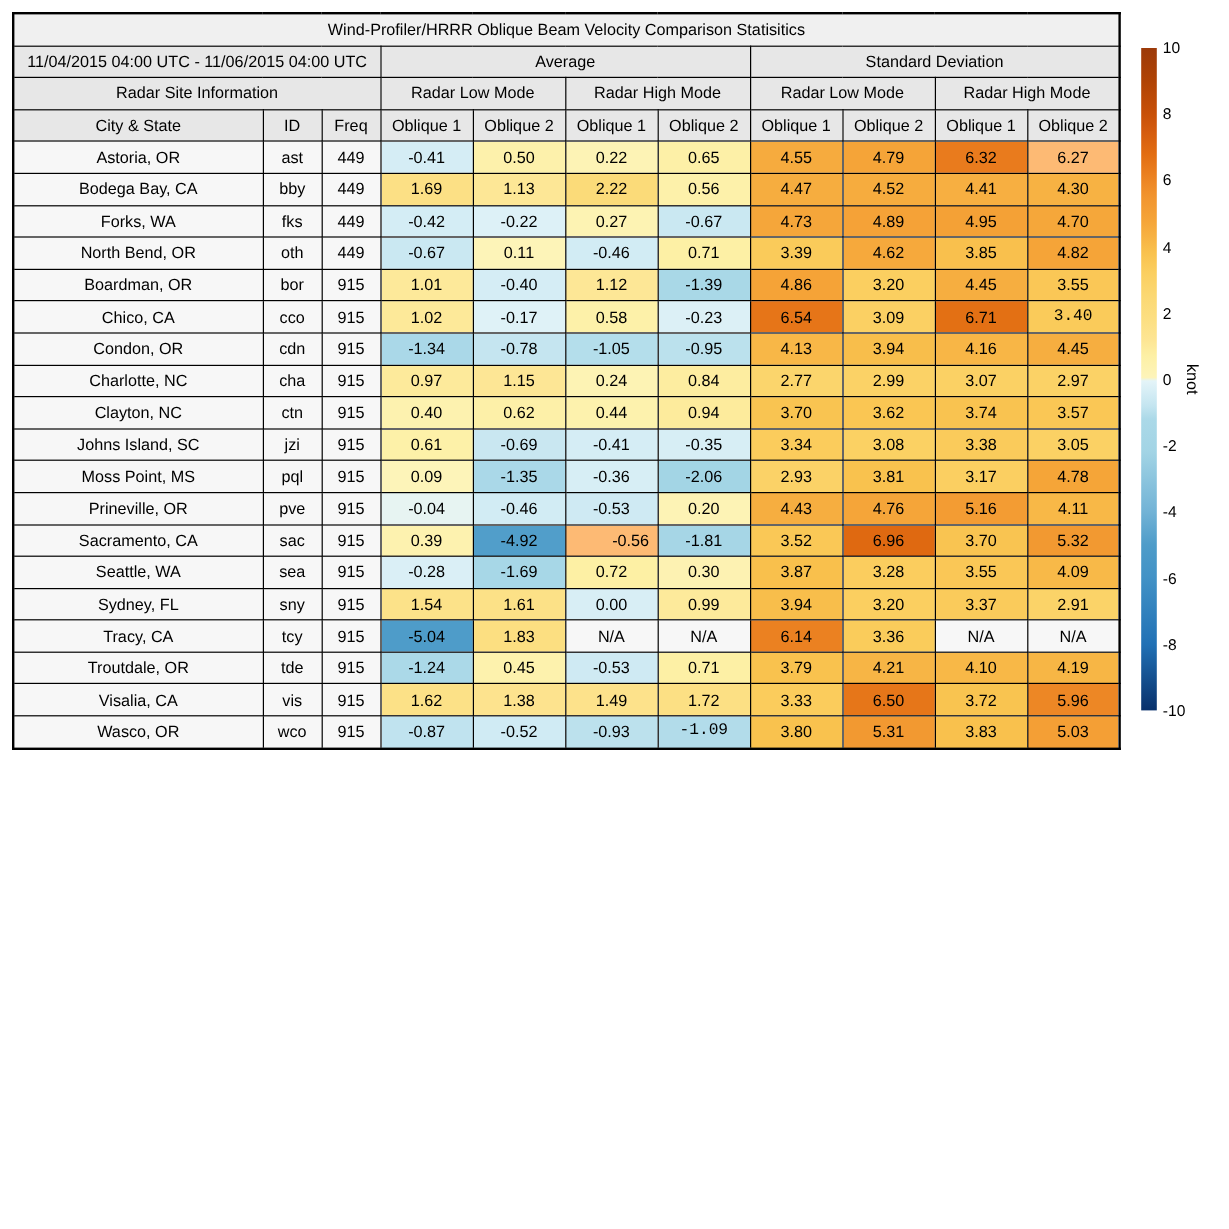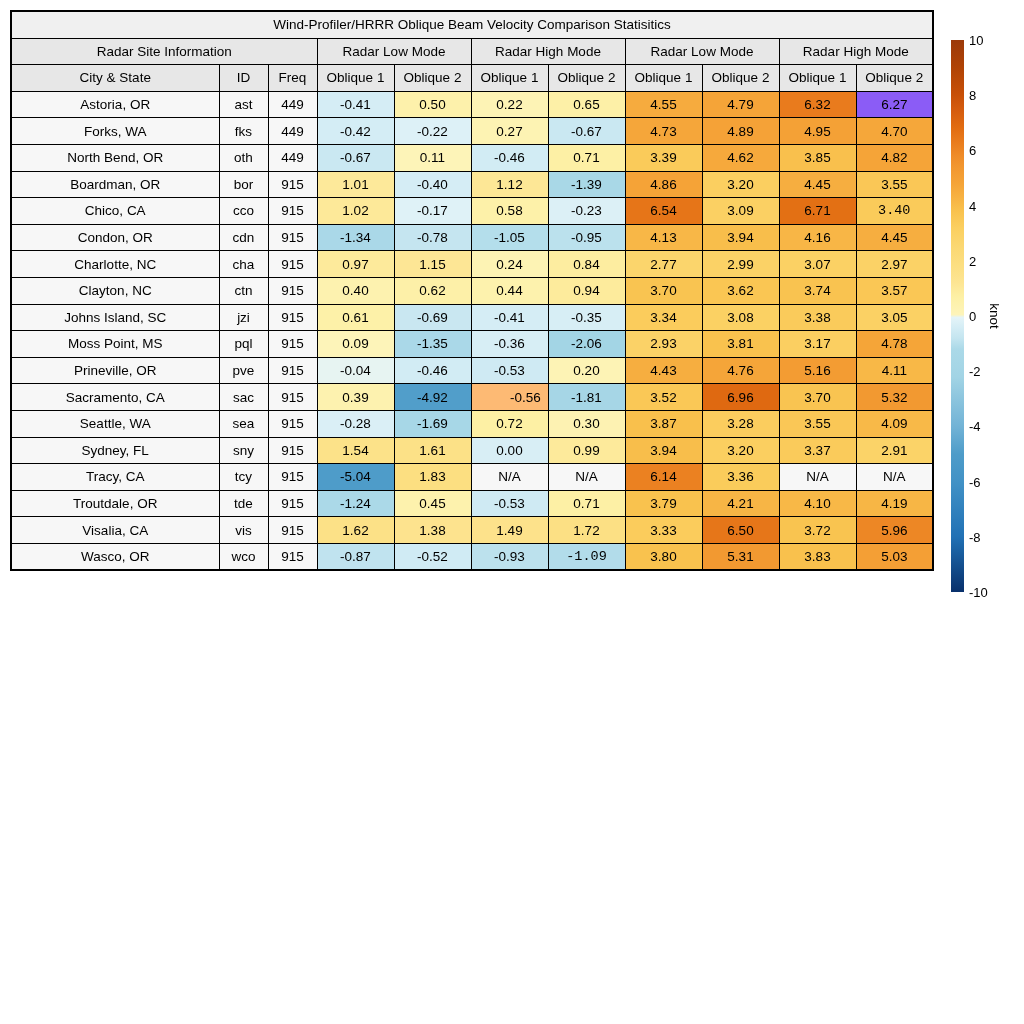--- a/index.html
+++ b/index.html
@@ -76,20 +76,25 @@
         <col style="width:77px">
         <col style="width:77px">
       <col style="width:77px">
         <col style="width:77px">
         <col style="width:77px">
         <col style="width:77px">
     </colgroup>
     <thead>
       <tr class="title-row">
         <th colspan="11">Wind-Profiler/HRRR Oblique Beam Velocity Comparison Statisitics</th>
+      </tr>
+      <tr>
+        <th colspan="3">11/04/2015 04:00 UTC - 11/06/2015 04:00 UTC</th>
+        <th colspan="4">Average</th>
+        <th colspan="4">Standard Deviation</th>
       </tr>
       <tr>
         <th colspan="3">Radar Site Information</th>
         <th colspan="2">Radar Low Mode</th>
         <th colspan="2">Radar High Mode</th>
         <th colspan="2">Radar Low Mode</th>
         <th colspan="2">Radar High Mode</th>
       </tr>
       <tr>
         <th>City &amp; State</th>
@@ -110,21 +115,34 @@
           <td class="plain">Astoria, OR</td>
           <td class="plain">ast</td>
           <td class="plain">449</td>
           <td style="background: rgb(213, 237, 245);">-0.41</td>
           <td style="background: rgb(253, 241, 171);">0.50</td>
           <td style="background: rgb(253, 243, 181);">0.22</td>
           <td style="background: rgb(253, 240, 167);">0.65</td>
           <td style="background: rgb(246, 171, 62);">4.55</td>
           <td style="background: rgb(245, 164, 56);">4.79</td>
           <td style="background: rgb(233, 123, 29);">6.32</td>
-          <td style="background: #8b5cf6;">6.27</td>
+          <td style="background: #fdba74;">6.27</td>
+        </tr>
+        <tr>
+          <td class="plain">Bodega Bay, CA</td>
+          <td class="plain">bby</td>
+          <td class="plain">449</td>
+          <td style="background: rgb(252, 224, 133);">1.69</td>
+          <td style="background: rgb(253, 231, 150);">1.13</td>
+          <td style="background: rgb(251, 219, 121);">2.22</td>
+          <td style="background: rgb(253, 241, 170);">0.56</td>
+          <td style="background: rgb(246, 173, 63);">4.47</td>
+          <td style="background: rgb(246, 172, 62);">4.52</td>
+          <td style="background: rgb(247, 175, 65);">4.41</td>
+          <td style="background: rgb(247, 178, 67);">4.30</td>
         </tr>
         <tr>
           <td class="plain">Forks, WA</td>
           <td class="plain">fks</td>
           <td class="plain">449</td>
           <td style="background: rgb(212, 237, 245);">-0.42</td>
           <td style="background: rgb(221, 241, 247);">-0.22</td>
           <td style="background: rgb(253, 243, 179);">0.27</td>
           <td style="background: rgb(202, 232, 242);">-0.67</td>
           <td style="background: rgb(245, 166, 58);">4.73</td>

